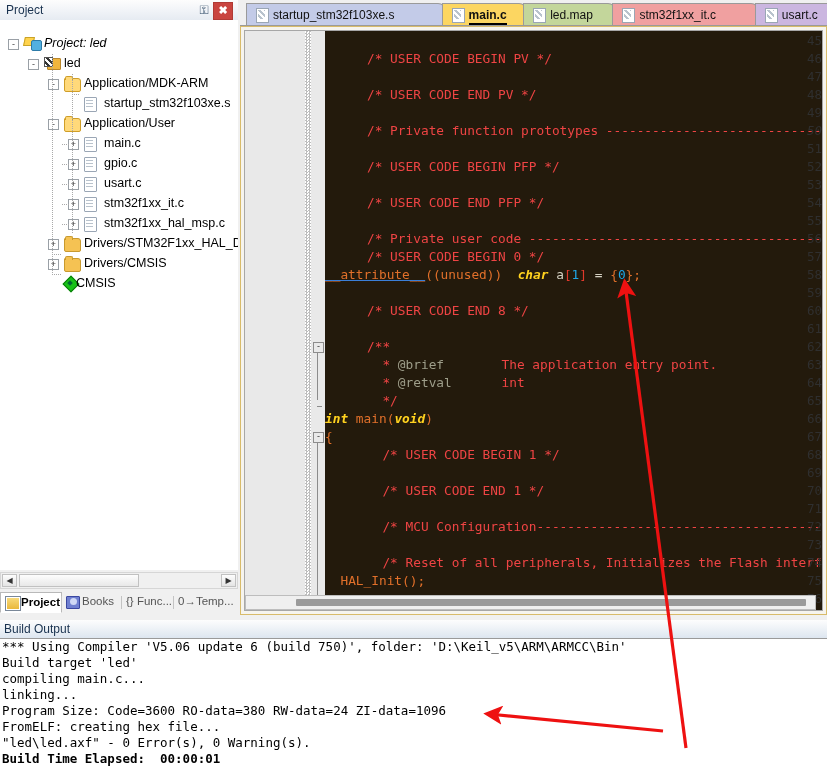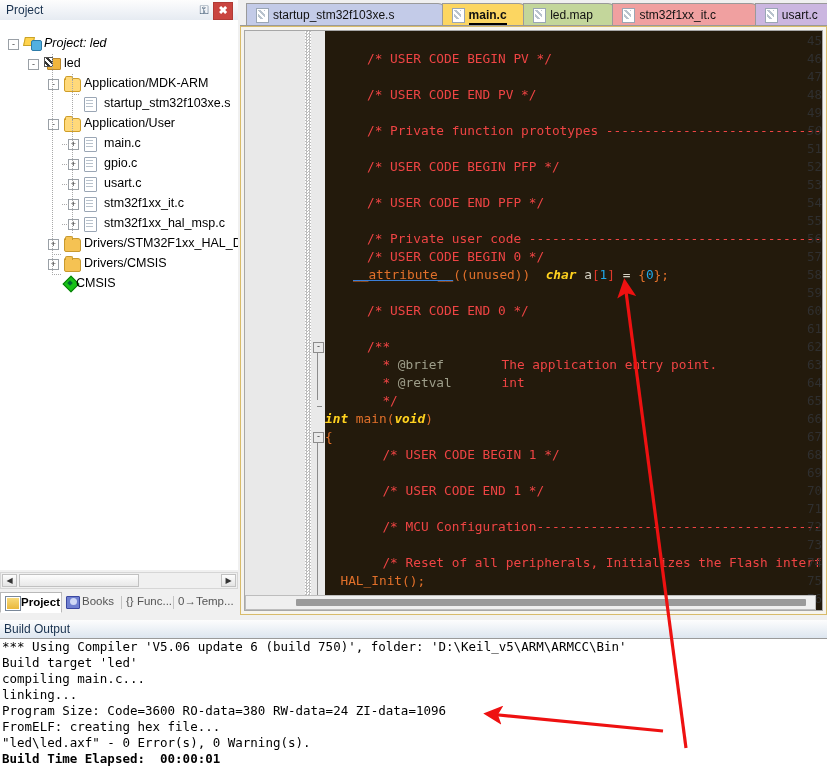--- a/index.html
+++ b/index.html
@@ -291,23 +291,23 @@
             <div class="cl" style="top: 38px;"></div>
             <div class="cl" style="top: 56px;"><span class="cmt">/* USER CODE END PV */</span></div>
             <div class="cl" style="top: 74px;"></div>
             <div class="cl" style="top: 92px;"><span class="cmt">/* Private function prototypes ---------------------------------</span></div>
             <div class="cl" style="top: 128px;"><span class="cmt">/* USER CODE BEGIN PFP */</span></div>
             <div class="cl" style="top: 146px;"></div>
             <div class="cl" style="top: 164px;"><span class="cmt">/* USER CODE END PFP */</span></div>
             <div class="cl" style="top: 182px;"></div>
             <div class="cl" style="top: 200px;"><span class="cmt">/* Private user code -------------------------------------------</span></div>
             <div class="cl" style="top: 218px;"><span class="cmt">/* USER CODE BEGIN 0 */</span></div>
-            <div class="cl" style="top: 236px; padding-left: 28px;"><span class="pl sq">__attribute__</span><span class="pl">((unused))  </span><span class="kw">char</span><span> a</span><span class="brk">[</span><span class="num">1</span><span class="brk">]</span><span> = </span><span class="pl">{</span><span class="num">0</span><span class="pl">};</span></div>
+            <div class="cl" style="top: 236px;"><span class="pl sq">__attribute__</span><span class="pl">((unused))  </span><span class="kw">char</span><span> a</span><span class="brk">[</span><span class="num">1</span><span class="brk">]</span><span> = </span><span class="pl">{</span><span class="num">0</span><span class="pl">};</span></div>
             <div class="cl" style="top: 254px;"></div>
-            <div class="cl" style="top: 272px;"><span class="cmt">/* USER CODE END 0 */</span></div>
+            <div class="cl" style="top: 272px;"><span class="cmt">/* USER CODE END 8 */</span></div>
             <div class="cl" style="top: 290px;"></div>
             <div class="cl" style="top: 308px;"><span class="cmt">/**</span></div>
             <div class="cl" style="top: 326px;"><span class="cmt">  * </span><span class="dir">@brief</span><span class="cmt">  The application entry point.</span></div>
             <div class="cl" style="top: 344px;"><span class="cmt">  * </span><span class="dir">@retval</span><span class="cmt"> int</span></div>
             <div class="cl" style="top: 362px;"><span class="cmt">  */</span></div>
             <div class="cl" style="top: 380px;"><span class="kw">int</span><span> </span><span class="fn">main</span><span class="pl">(</span><span class="kw">void</span><span class="pl">)</span></div>
             <div class="cl" style="top: 398px;"><span class="pl">{</span></div>
             <div class="cl" style="top: 416px;"><span class="cmt">  /* USER CODE BEGIN 1 */</span></div>
             <div class="cl" style="top: 434px;"></div>
             <div class="cl" style="top: 452px;"><span class="cmt">  /* USER CODE END 1 */</span></div>

